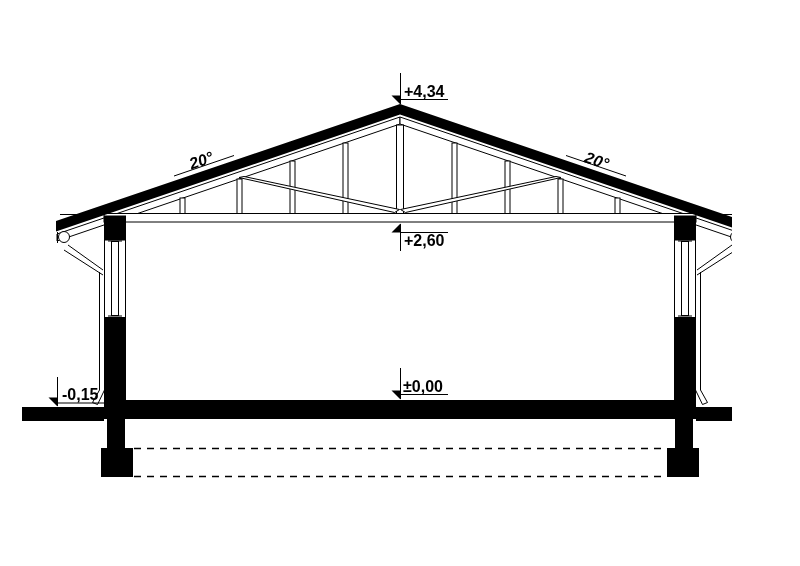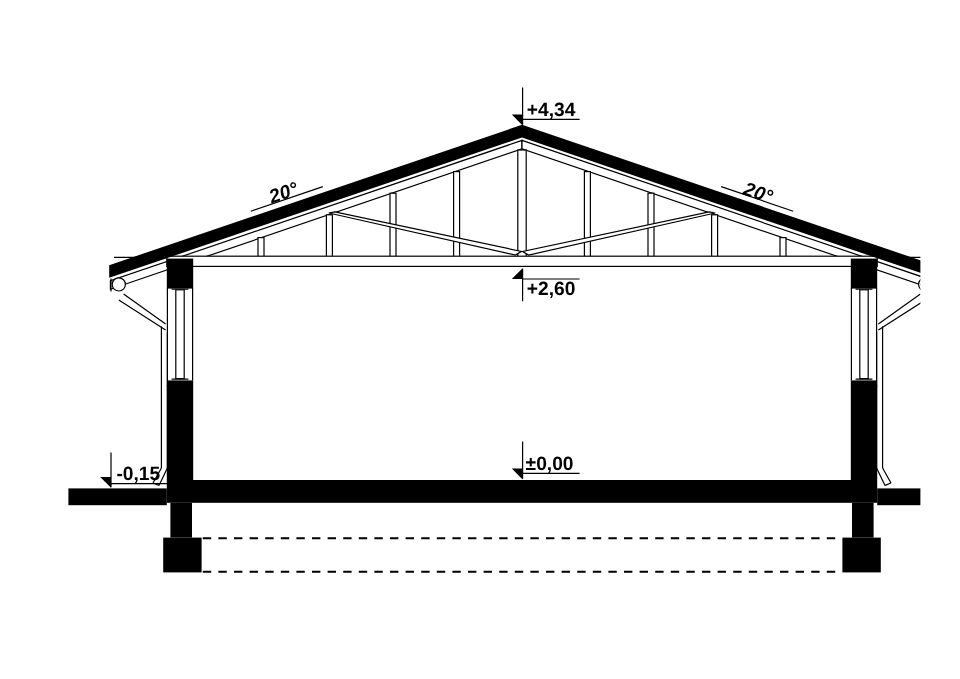--- a/index.html
+++ b/index.html
@@ -1,21 +1,20 @@
 <!DOCTYPE html>
 <html style="--ink: #000000; --paper: #ffffff;"><head>
 <meta charset="utf-8">
 <style>
   :root { --ink:#000000; --paper:#ffffff; }
   html,body { margin:0; padding:0; background:var(--paper); }
   .stage {
     position:relative; width:732px; height:566px;
     background:var(--paper); overflow:hidden;
     font-family:"Liberation Sans","DejaVu Sans",sans-serif;
-    margin-left:35px;
   }
   svg { display:block; }
   .blk  { fill:var(--ink); stroke:none; }
   .wht  { fill:var(--paper); stroke:var(--ink); stroke-width:1; }
   .ln   { fill:none; stroke:var(--ink); stroke-width:1; }
   .dash { fill:none; stroke:var(--ink); stroke-width:1.6; stroke-dasharray:7 6; }
   .lvl-text   { font-size:16px; font-weight:bold; fill:var(--ink); }
   .pitch-text { font-size:16px; font-weight:bold; font-style:italic; fill:var(--ink); }
 </style>
 </head>

